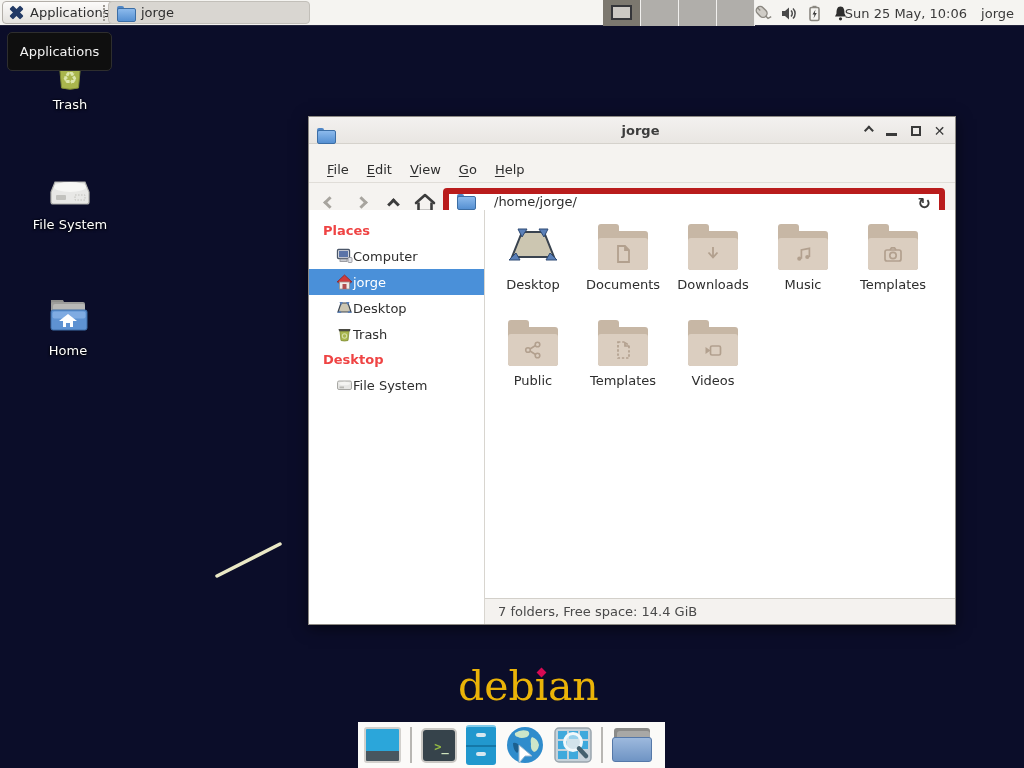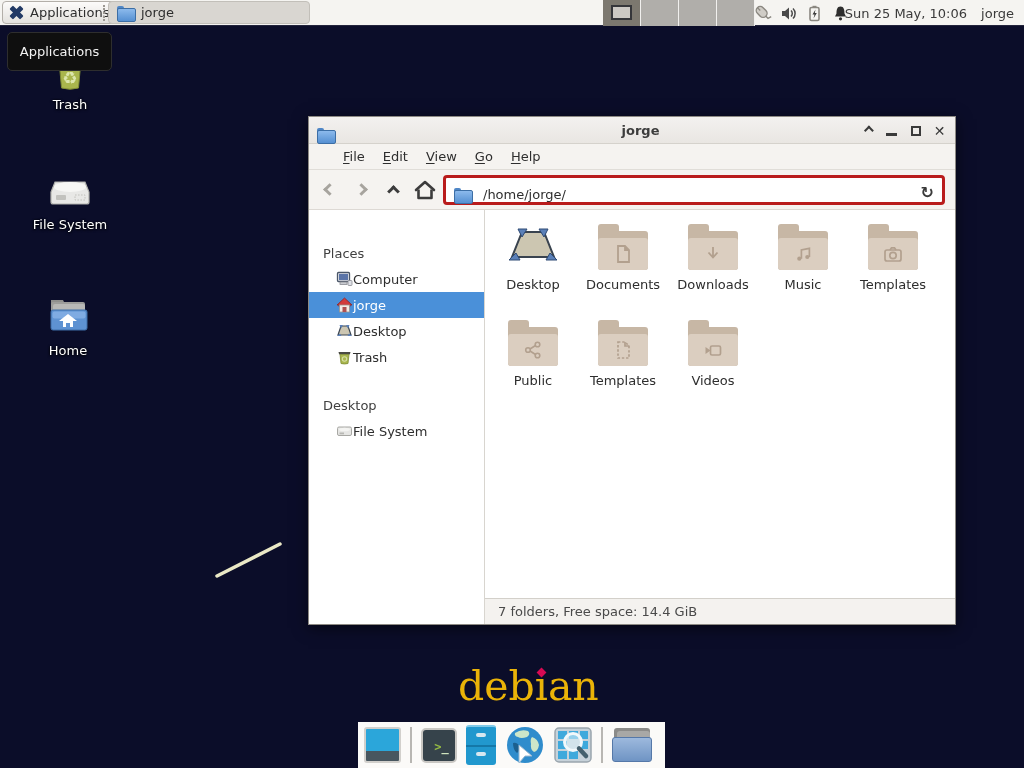--- a/index.html
+++ b/index.html
@@ -47,36 +47,36 @@
   .title-ic { position:absolute; left:8px; top:5px; }
   .title-text { flex:1; text-align:center; font-weight:bold; color:#3c3c3c; }
   .winbtns { position:absolute; right:8px; top:0; height:27px; display:flex; align-items:center; gap:9px; }
   .wbtn { width:15px; height:15px; display:flex; align-items:center; justify-content:center; color:#3a3a3a; }
   .chev { width:7px; height:7px; border-left:2px solid #3a3a3a; border-bottom:2px solid #3a3a3a; }
   .chev.up { transform:rotate(135deg) translate(-1px,-1px); }
   .minbar { width:11px; height:3px; background:#3a3a3a; margin-top:8px; }
   .maxsq { width:10px; height:10px; border:2px solid #3a3a3a; }
   .closex { font-weight:bold; font-size:14px; }
 
-  .menubar { height:26px; background:#f5f3f0; display:flex; align-items:center; padding-left:25px; border-bottom:1px solid #e0ddd8; }
+  .menubar { height:26px; background:#f5f3f0; display:flex; align-items:center; padding-left:9px; border-bottom:1px solid #e0ddd8;margin-top:13px; }
   .menu-item { padding:3px 9px; }
   .menu-item u { text-decoration-thickness:1px; text-underline-offset:2px; }
 
   .toolbar { height:40px; background:#f5f3f0; display:flex; align-items:center; gap:4px; padding:0 10px 0 6px; border-bottom:1px solid #ddd9d4; }
   .nav-btn { width:28px; height:28px; display:flex; align-items:center; justify-content:center; }
   .chev2 { width:9px; height:9px; border-left:3px solid #a7a49e; border-bottom:3px solid #a7a49e; }
   .chev2.left { transform:rotate(45deg); } .chev2.right { transform:rotate(225deg); }
   .chev2.up { border-color:#3c3c3c; transform:rotate(135deg); margin-top:4px; }
-  .pathbar { flex:1; height:30px; background:#fff; border:3px solid #b91c1c; border-radius:4px; display:flex; align-items:flex-end; gap:12px; padding:0 8px; }
+  .pathbar { flex:1; height:30px; background:#fff; border:6px solid #b91c1c; border-radius:4px; display:flex; align-items:flex-start; gap:20px; padding:0 8px; }
   .pathbar .ptext { flex:1; color:#2e2e2e; }
   .reload { font-size:16px; font-weight:bold; color:#3a3a3a; }
 
   .winbody { position:absolute; top:93px; bottom:0; left:0; right:0; display:flex; }
   .sidebar { width:176px; background:#fff; border-right:1px solid #d8d5cf; padding-top:8px; }
-  .sb-header { font-weight:normal; color:#404040; padding:5px 0 5px 14px;margin-top:23px; }
+  .sb-header { font-weight:bold; color:#ef4444; padding:5px 0 5px 14px; }
   .sb-row { height:26px; display:flex; align-items:center; padding-left:27px; color:#2e2e2e; }
   .sb-row.selected { background:#4a90d9; color:#fff; }
   .mainview { flex:1; position:relative; background:#fff; display:flex; flex-direction:column; }
   .filegrid { flex:1; display:flex; flex-wrap:wrap; align-content:flex-start; padding:14px 0 0 3px; }
   .fcell { width:90px; height:96px; display:flex; flex-direction:column; align-items:center; gap:7px; }
   .fcell .fname { color:#2e2e2e; }
   .statusbar { height:26px; background:#f4f2ef; border-top:1px solid #d3d0ca; display:flex; align-items:center; padding-left:13px; color:#4a4a4a; }
 
   
   .bfolder { position:relative; width:50px; height:46px; }

